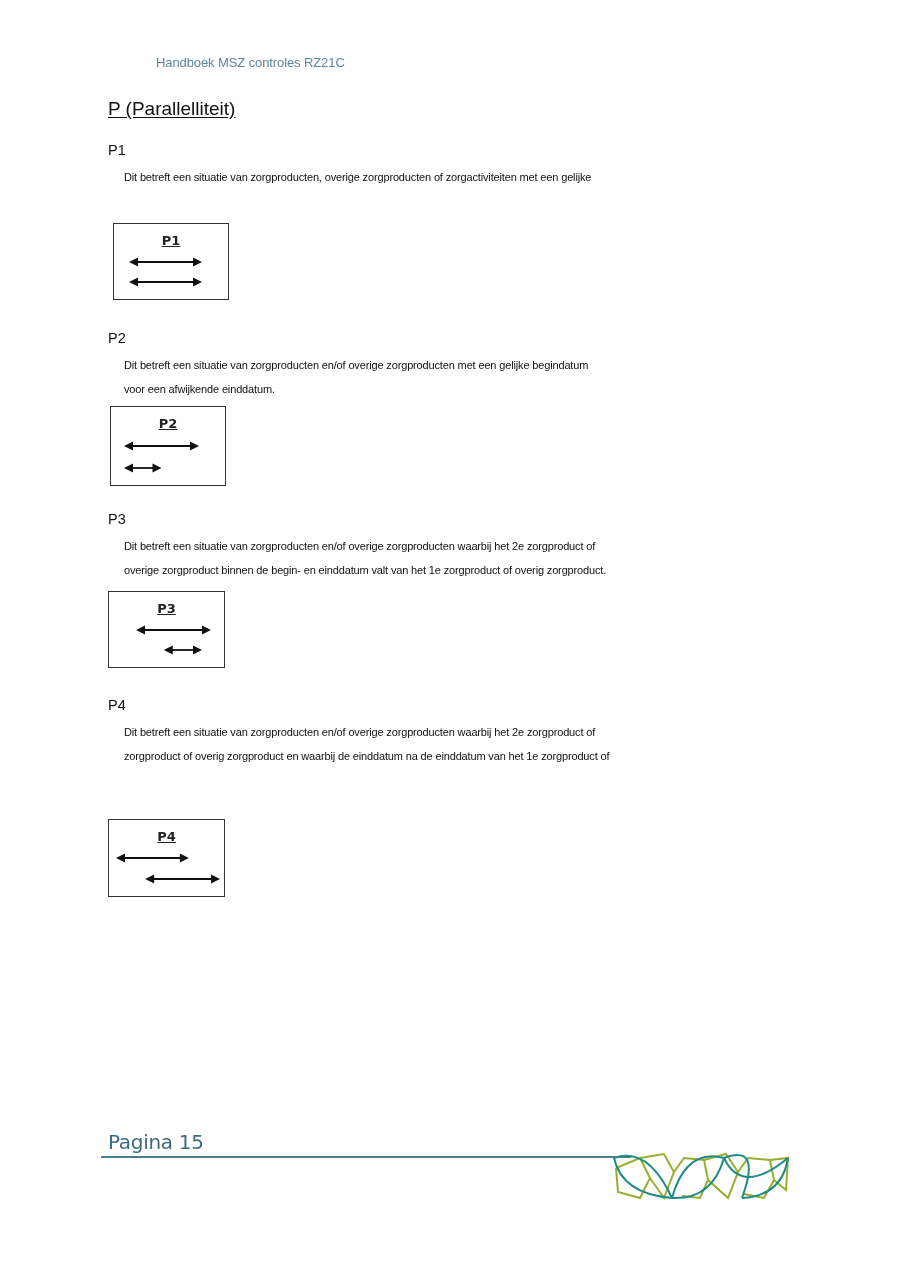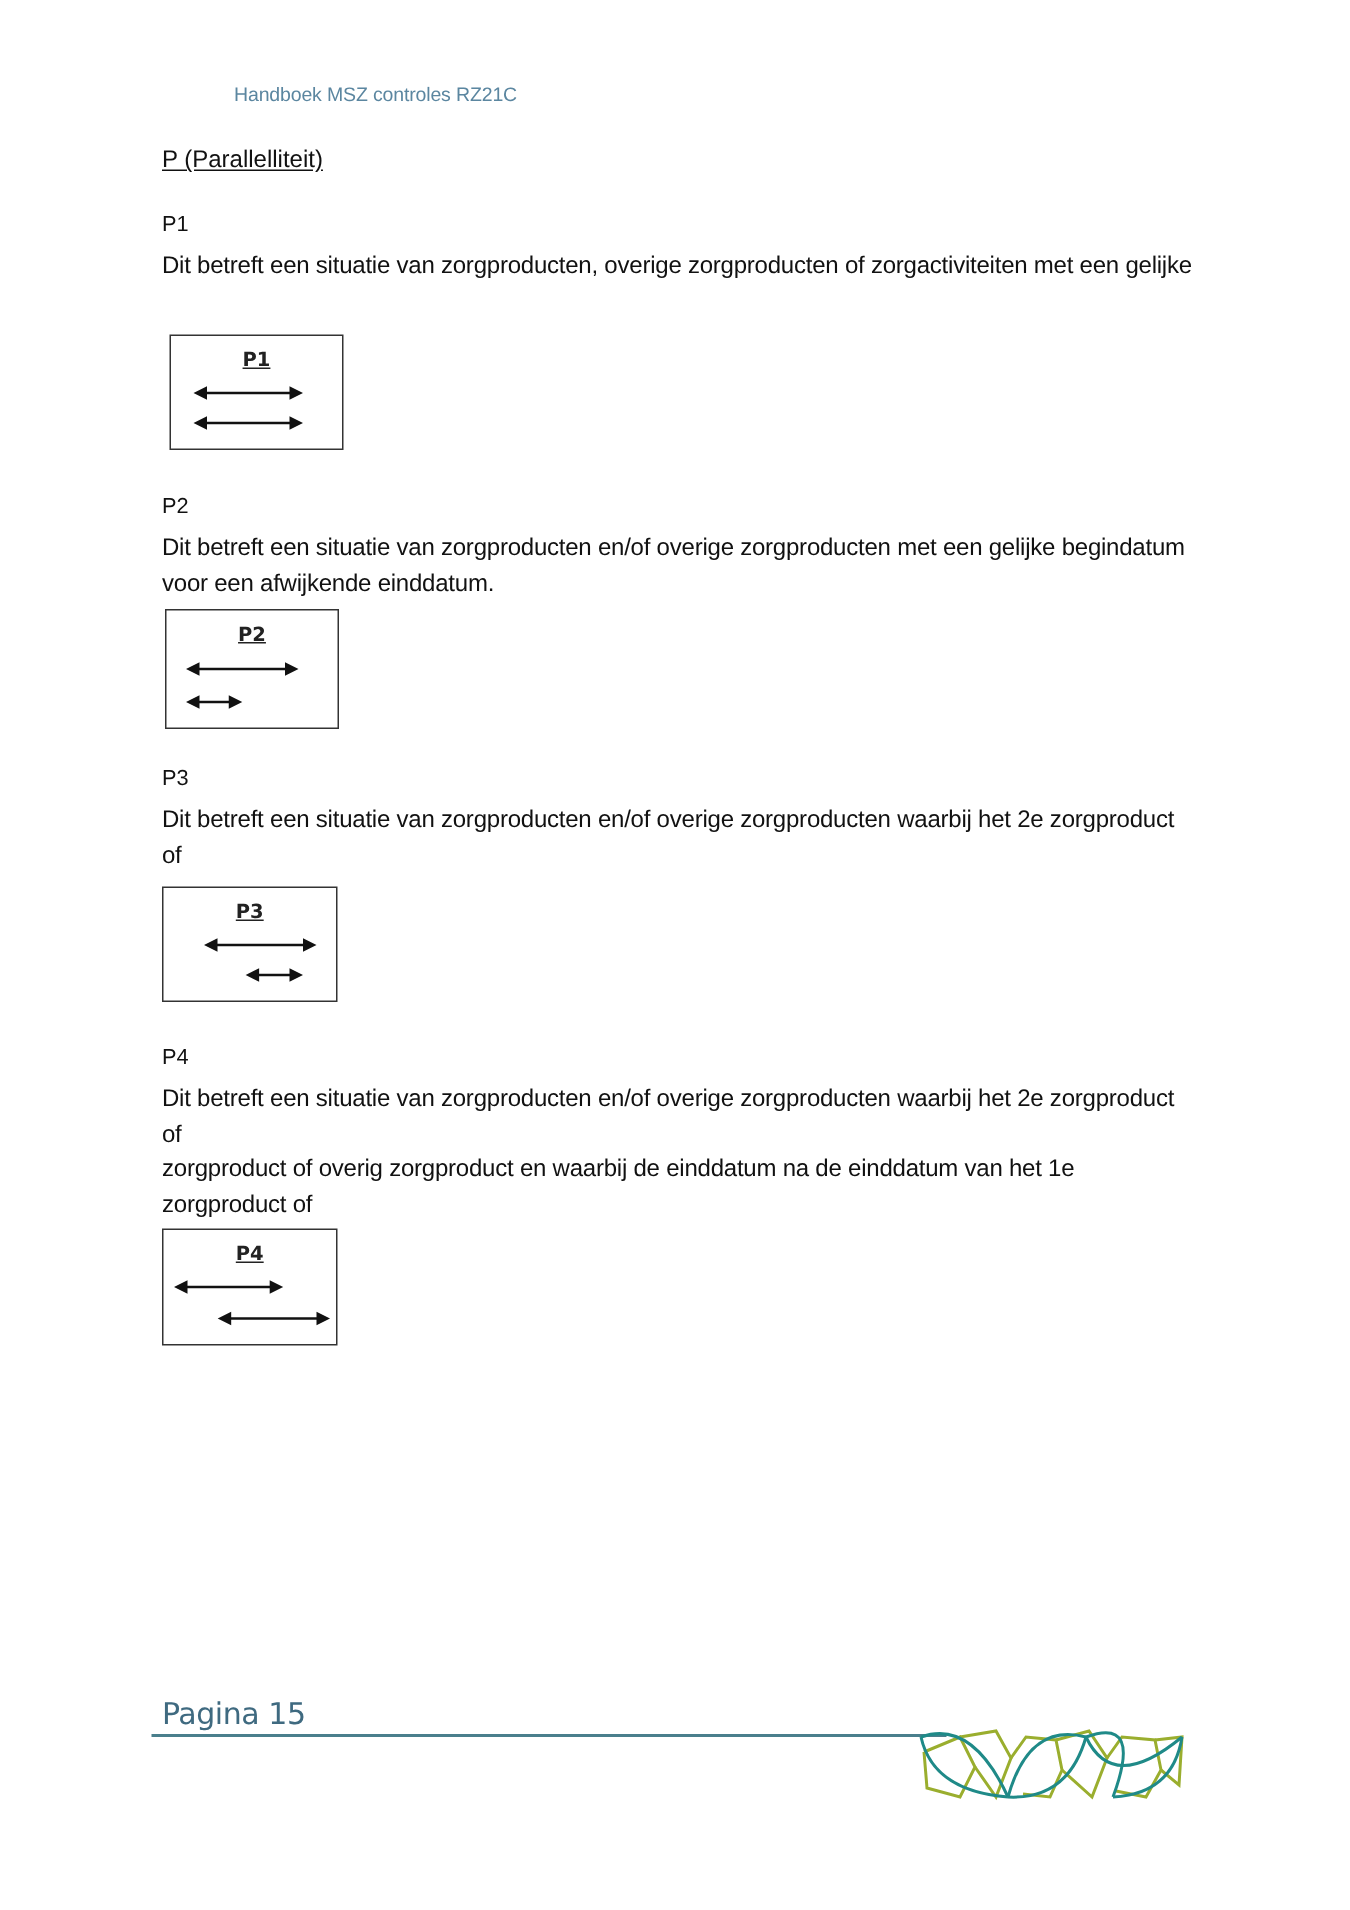--- a/index.html
+++ b/index.html
@@ -21,36 +21,36 @@
       top: 55px;
       font-size: 13px;
       color: #5b86a0;
       letter-spacing: -0.1px;
       margin-left: 48px;
     }
     .section-heading {
       position: absolute;
       left: 108px;
       top: 98px;
-      font-size: 16px;
+      font-size: 19px;
       text-decoration: underline;
       text-underline-offset: 2px;
       color: #111;
     }
     .item-label {
       position: absolute;
       left: 108px;
       font-size: 14.5px;
       color: #111;
     }
     .item-text {
       position: absolute;
-      left: 108px;
+      left: 124px;
       width: 690px;
-      font-size: 16px;
+      font-size: 11px;
       line-height: 23.5px;
       color: #111;
       letter-spacing: -0.15px;
     }
     .diagram {
       position: absolute;
       border: 1.5px solid #333;
       background: #fff;
       box-sizing: border-box;
     }
@@ -143,20 +143,21 @@
         <line x1="19" x2="44.5" y1="61" y2="61" stroke="#111" stroke-width="1.8"></line>
         <polygon points="13,61 22,56.5 22,65.5" fill="#111"></polygon>
         <polygon points="50.5,61 41.5,56.5 41.5,65.5" fill="#111"></polygon>
       </g>
     </svg>
 </div>
 
 <div class="item-label" style="top:511px">P3</div>
 <div class="item-text" style="top:535px">
   <div>Dit betreft een situatie van zorgproducten en/of overige zorgproducten waarbij het 2e zorgproduct of</div>
+  <div>overige zorgproduct binnen de begin- en einddatum valt van het 1e zorgproduct of overig zorgproduct.</div>
 </div>
 <div class="diagram" style="left:108px; top:591px; width:117px; height:77px;">
   <div class="diagram-title">P3</div>
   <svg>
       <g>
         <line x1="33" x2="96" y1="38" y2="38" stroke="#111" stroke-width="1.8"></line>
         <polygon points="27,38 36,33.5 36,42.5" fill="#111"></polygon>
         <polygon points="102,38 93,33.5 93,42.5" fill="#111"></polygon>
       </g>
       <g>

